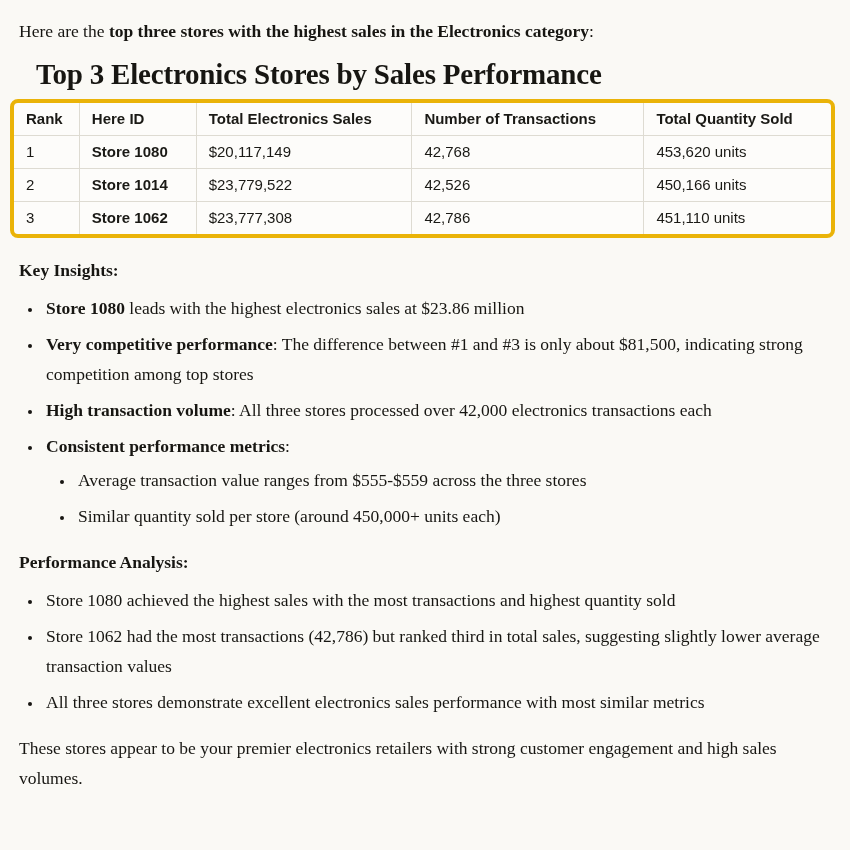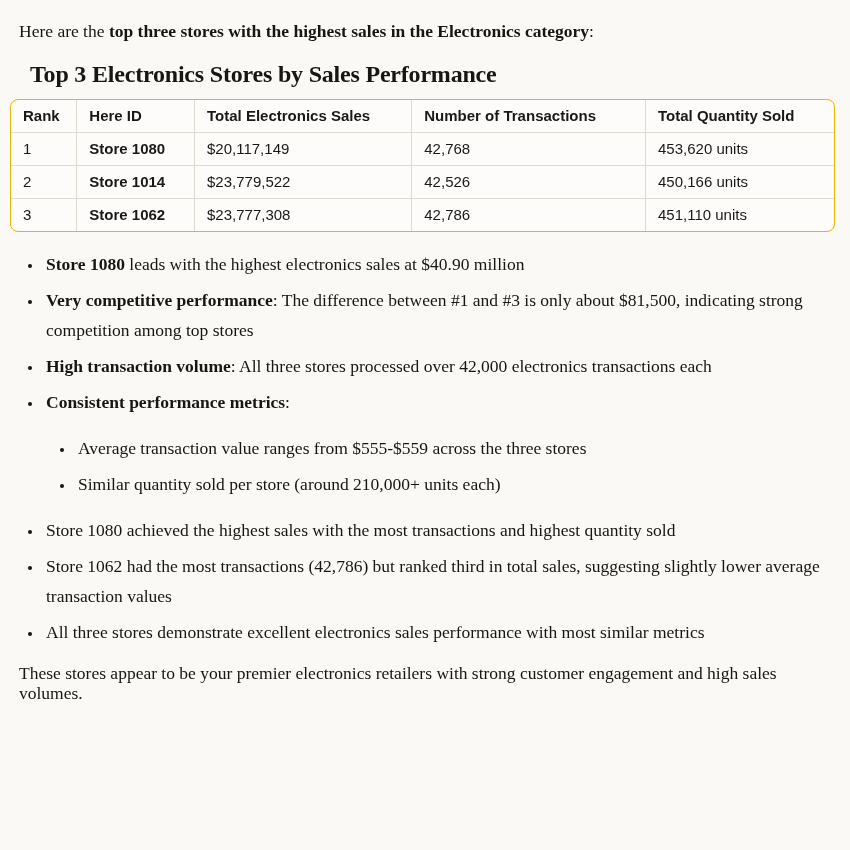--- a/index.html
+++ b/index.html
@@ -20,29 +20,29 @@
   }
   p {
     margin: 0 0 15px 0;
     line-height: 30px;
   }
   .intro b, li b, .section-head {
     font-weight: 700;
   }
   h2.doc-heading {
     font-family: "Liberation Serif", "DejaVu Serif", serif;
-    font-size: 24px;
+    font-size: 29px;
     font-weight: 700;
     line-height: 26px;
-    margin: 0 0 12px 11px;
+    margin: 0 0 12px 17px;
     letter-spacing: -0.2px;
   }
   .table-wrap {
     margin: 0 -9px 17px -9px;
-    border: 1px solid #eab308;
+    border: 4px solid #eab308;
     border-radius: 8px;
     overflow: hidden;
     background: #FDFCFA;
   }
   table {
     width: 100%;
     border-collapse: collapse;
     font-family: "Liberation Sans", "DejaVu Sans", sans-serif;
     font-size: 15px;
     color: #1A1915;
@@ -75,25 +75,25 @@
     margin: 0 0 16px 0;
     padding-left: 24px;
   }
   li {
     line-height: 30px;
     margin: 0 0 6px 0;
     padding-left: 3px;
   }
   li::marker { font-size: 0.8em; }
   ul ul {
-    margin: 16px 0 0 0;
+    margin: 4px 0 0 0;
     padding-left: 29px;
   }
   .closing {
-    line-height: 20px;
+    line-height: 30px;
     margin: 0;
   }
 </style>
 </head>
 <body>
 
 <div class="page">
 
   <p class="intro"><span>Here are the </span><b>top three stores with the highest sales in the Electronics category</b><span>:</span></p>
 
@@ -136,33 +136,35 @@
           <td>3</td>
           <td class="cell-bold">Store 1062</td>
           <td>$23,777,308</td>
           <td>42,786</td>
           <td>451,110 units</td>
         </tr>
       </tbody>
     </table>
   </div>
 
+  <p class="section-head">Key Insights:</p>
 
   <ul>
-    <li><b>Store 1080</b><span> leads with the highest electronics sales at $40.90 million</span></li>
+    <li><b>Store 1080</b><span> leads with the highest electronics sales at $23.86 million</span></li>
     <li><b>Very competitive performance</b><span>: The difference between #1 and #3 is only about $81,500, indicating strong competition among top stores</span></li>
     <li><b>High transaction volume</b><span>: All three stores processed over 42,000 electronics transactions each</span></li>
     <li><b>Consistent performance metrics</b><span>:</span>
       <ul>
         <li>Average transaction value ranges from $555-$559 across the three stores</li>
-        <li>Similar quantity sold per store (around 210,000+ units each)</li>
+        <li>Similar quantity sold per store (around 450,000+ units each)</li>
       </ul>
     </li>
   </ul>
 
+  <p class="section-head">Performance Analysis:</p>
 
   <ul>
     <li>Store 1080 achieved the highest sales with the most transactions and highest quantity sold</li>
     <li>Store 1062 had the most transactions (42,786) but ranked third in total sales, suggesting slightly lower average transaction values</li>
     <li>All three stores demonstrate excellent electronics sales performance with most similar metrics</li>
   </ul>
 
   <p class="closing">These stores appear to be your premier electronics retailers with strong customer engagement and high sales volumes.</p>
 
 </div>

